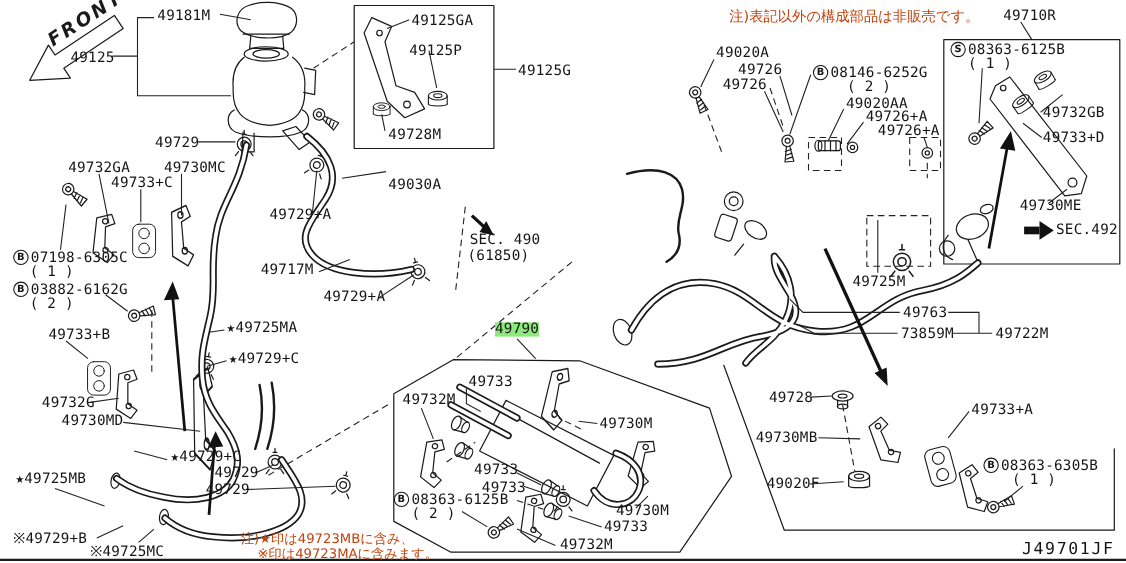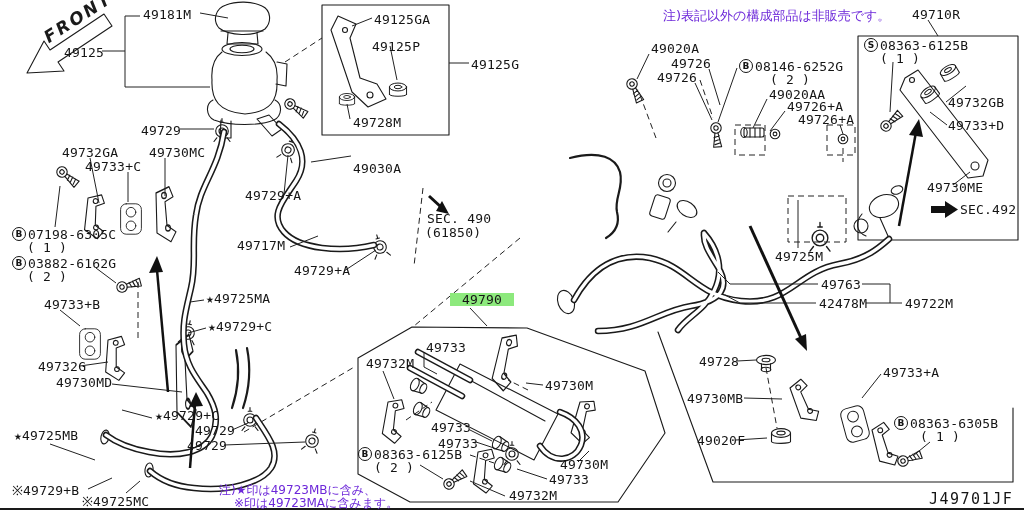--- a/index.html
+++ b/index.html
@@ -1,25 +1,25 @@
 <!DOCTYPE html>
 <html><head>
 <meta charset="utf-8">
 <style>
   html,body{margin:0;padding:0;background:#fff}
   #stage{position:relative;width:1024px;height:512px;background:#ffffff;overflow:hidden;
          font-family:"DejaVu Sans Mono","Liberation Mono",monospace;color:#151515}
   #lineart{position:absolute;left:0;top:0}
   .lbl{position:absolute;font-size:13px;line-height:1;letter-spacing:.2px;white-space:nowrap;color:#151515}
-  .hl{background:#8de97d;padding:0 12px}
+  .hl{background:#8de97d;padding:0 0}
   .fast{display:flex;align-items:center;gap:2px}
   .circ{display:inline-flex;width:12px;height:12px;border:1.3px solid #151515;border-radius:50%;
         font-size:9px;font-weight:bold;align-items:center;justify-content:center;flex:0 0 auto;
         font-family:"DejaVu Sans",sans-serif}
-  .jnote{position:absolute;font-size:13px;line-height:1.05;white-space:nowrap;color:#6d28d9;
+  .jnote{position:absolute;font-size:13px;line-height:1.05;white-space:nowrap;color:#c2410c;
          font-family:"DejaVu Sans","Liberation Sans",sans-serif}
   .jnote.small{font-size:12px}
   .front{position:absolute;left:40px;top:30px;font-size:17px;font-weight:bold;font-style:italic;
          letter-spacing:2.5px;transform:rotate(-33deg);transform-origin:left top;color:#1a1a1a;
          font-family:"DejaVu Sans",sans-serif}
   .code{font-size:15px;letter-spacing:1.5px}
 </style>
 </head>
 <body>
 
@@ -224,21 +224,21 @@
 
 <div class="lbl" style="left:143px;top:8px">49181M</div>
 <div class="lbl" style="left:64px;top:46px">49125</div>
 <div class="lbl" style="left:374px;top:13px">49125GA</div>
 <div class="lbl" style="left:372px;top:40px">49125P</div>
 <div class="lbl" style="left:471px;top:58px">49125G</div>
 <div class="lbl" style="left:353px;top:116px">49728M</div>
 <div class="lbl" style="left:141px;top:124px">49729</div>
 <div class="lbl" style="left:62px;top:146px">49732GA</div>
 <div class="lbl" style="left:149px;top:146px">49730MC</div>
-<div class="lbl" style="left:85px;top:160px">49733+C</div>
+<div class="lbl" style="left:101px;top:160px">49733+C</div>
 <div class="lbl" style="left:44px;top:298px">49733+B</div>
 <div class="lbl" style="left:38px;top:360px">49732G</div>
 <div class="lbl" style="left:56px;top:376px">49730MD</div>
 <div class="lbl" style="left:206px;top:292px">★49725MA</div>
 <div class="lbl" style="left:208px;top:320px">★49729+C</div>
 <div class="lbl" style="left:353px;top:162px">49030A</div>
 <div class="lbl" style="left:245px;top:189px">49729+A</div>
 <div class="lbl" style="left:237px;top:239px">49717M</div>
 <div class="lbl" style="left:294px;top:264px">49729+A</div>
 <div class="lbl" style="left:427px;top:212px">SEC. 490</div>
@@ -264,21 +264,21 @@
 <div class="lbl" style="left:657px;top:71px">49726</div>
 <div class="lbl" style="left:769px;top:88px">49020AA</div>
 <div class="lbl" style="left:787px;top:100px">49726+A</div>
 <div class="lbl" style="left:798px;top:113px">49726+A</div>
 <div class="lbl" style="left:948px;top:96px">49732GB</div>
 <div class="lbl" style="left:948px;top:119px">49733+D</div>
 <div class="lbl" style="left:927px;top:181px">49730ME</div>
 <div class="lbl" style="left:960px;top:203px">SEC.492</div>
 <div class="lbl" style="left:775px;top:250px">49725M</div>
 <div class="lbl" style="left:821px;top:278px">49763</div>
-<div class="lbl" style="left:819px;top:297px">42478M</div>
+<div class="lbl" style="left:819px;top:297px">73859M</div>
 <div class="lbl" style="left:905px;top:297px">49722M</div>
 <div class="lbl" style="left:699px;top:355px">49728</div>
 <div class="lbl" style="left:883px;top:366px">49733+A</div>
 <div class="lbl" style="left:687px;top:392px">49730MB</div>
 <div class="lbl" style="left:697px;top:434px">49020F</div>
 <div class="lbl code" style="left:929px;top:492px">J49701JF</div>
 
 <div class="lbl fast" style="left:12px;top:227px">
   <span class="circ">B</span>
   <span>07198-6305C</span>

